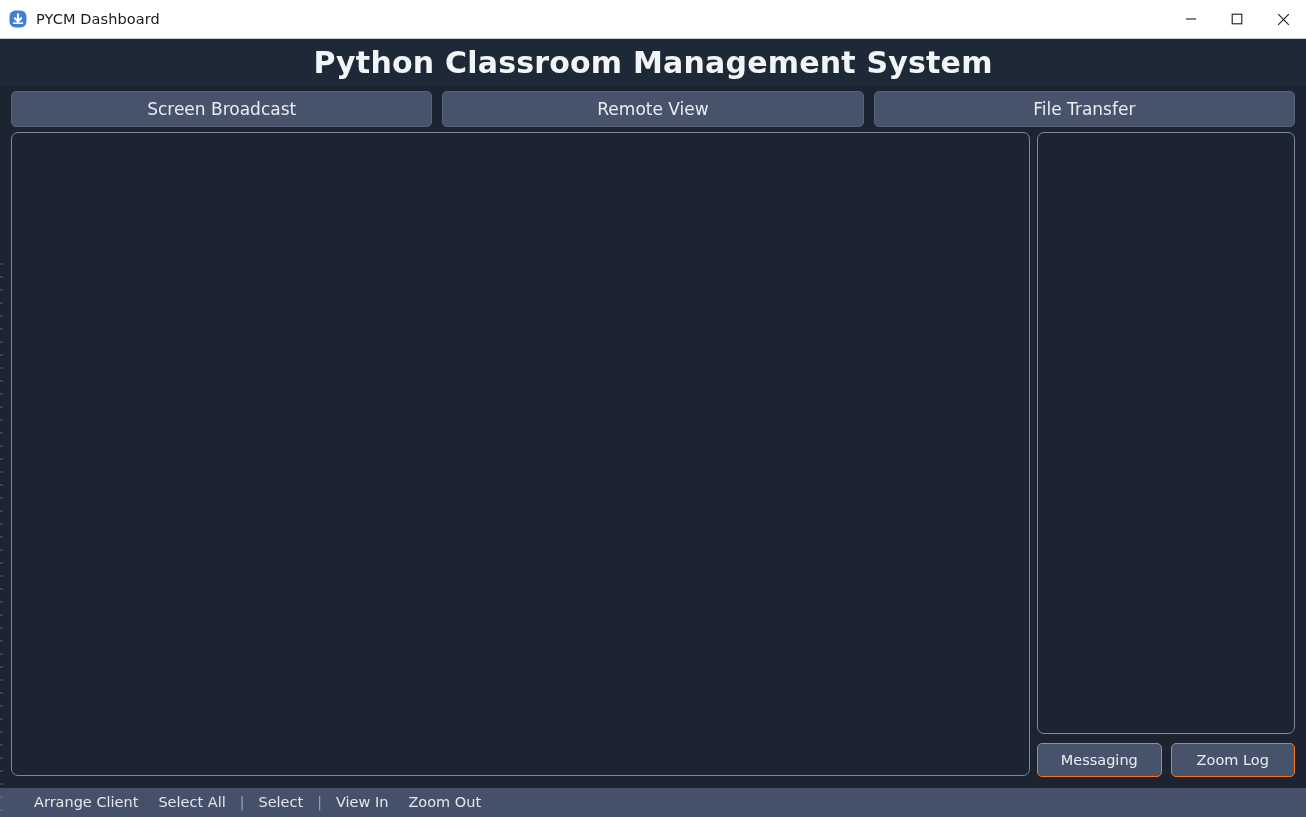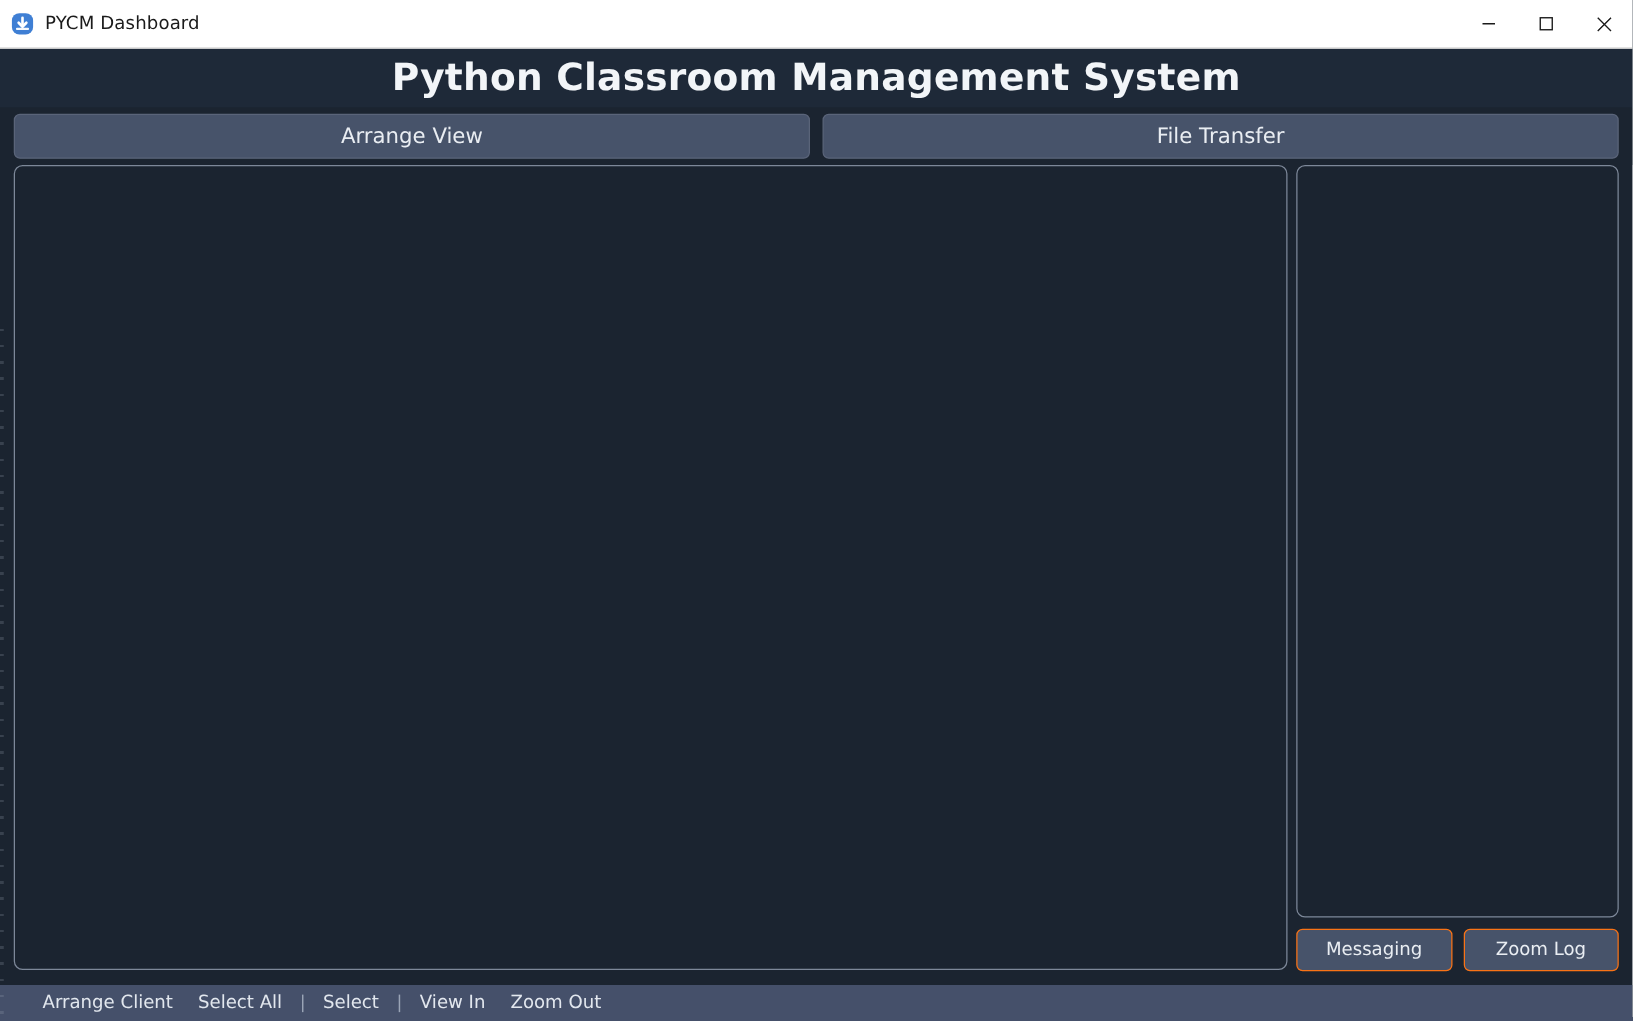--- a/index.html
+++ b/index.html
@@ -262,21 +262,22 @@
         </svg>
       </button>
     </div>
   </div>
 
   <div class="header-banner">
     <div class="header-title">Python Classroom Management System</div>
   </div>
 
   <div class="tab-row">
-    <div class="tab-btn">Arrange View</div>
+    <div class="tab-btn">Screen Broadcast</div>
+    <div class="tab-btn">Remote View</div>
     <div class="tab-btn">File Transfer</div>
   </div>
 
   <div class="body-area">
     <div class="edge-artifact"></div>
 
     <div class="left-panel">
       <div></div>
     </div>
 

